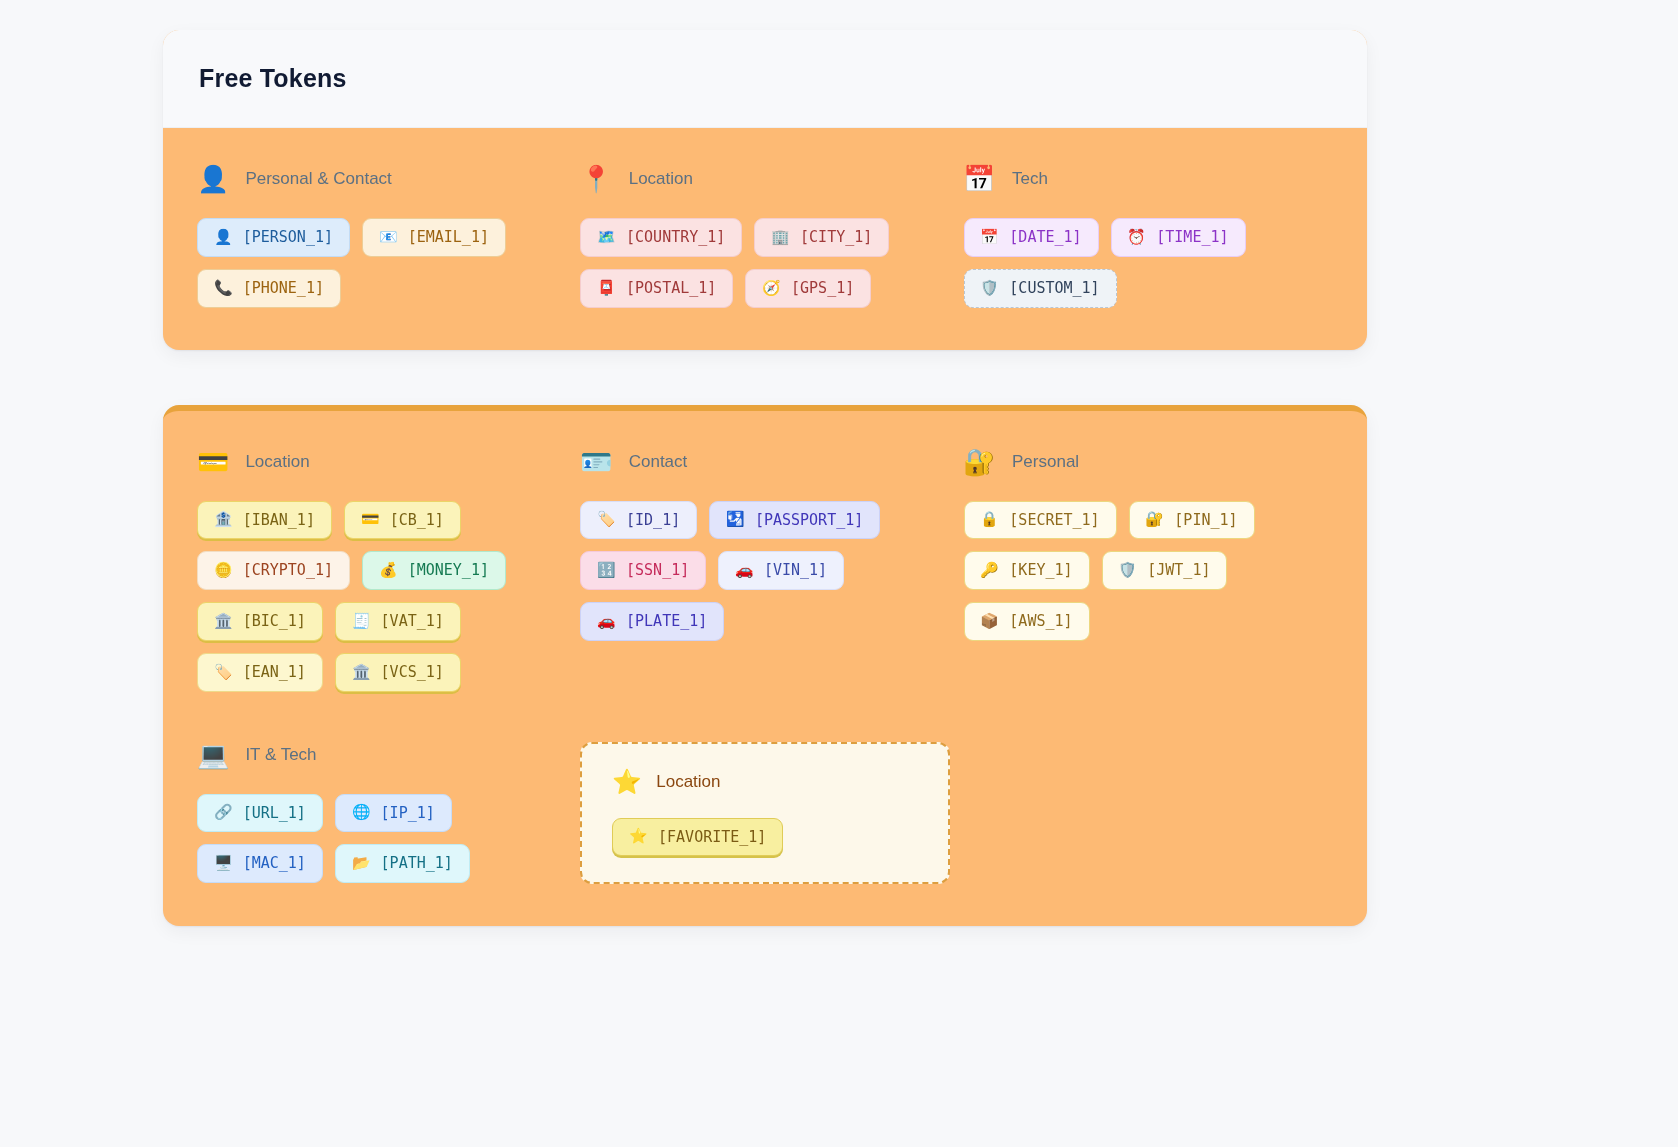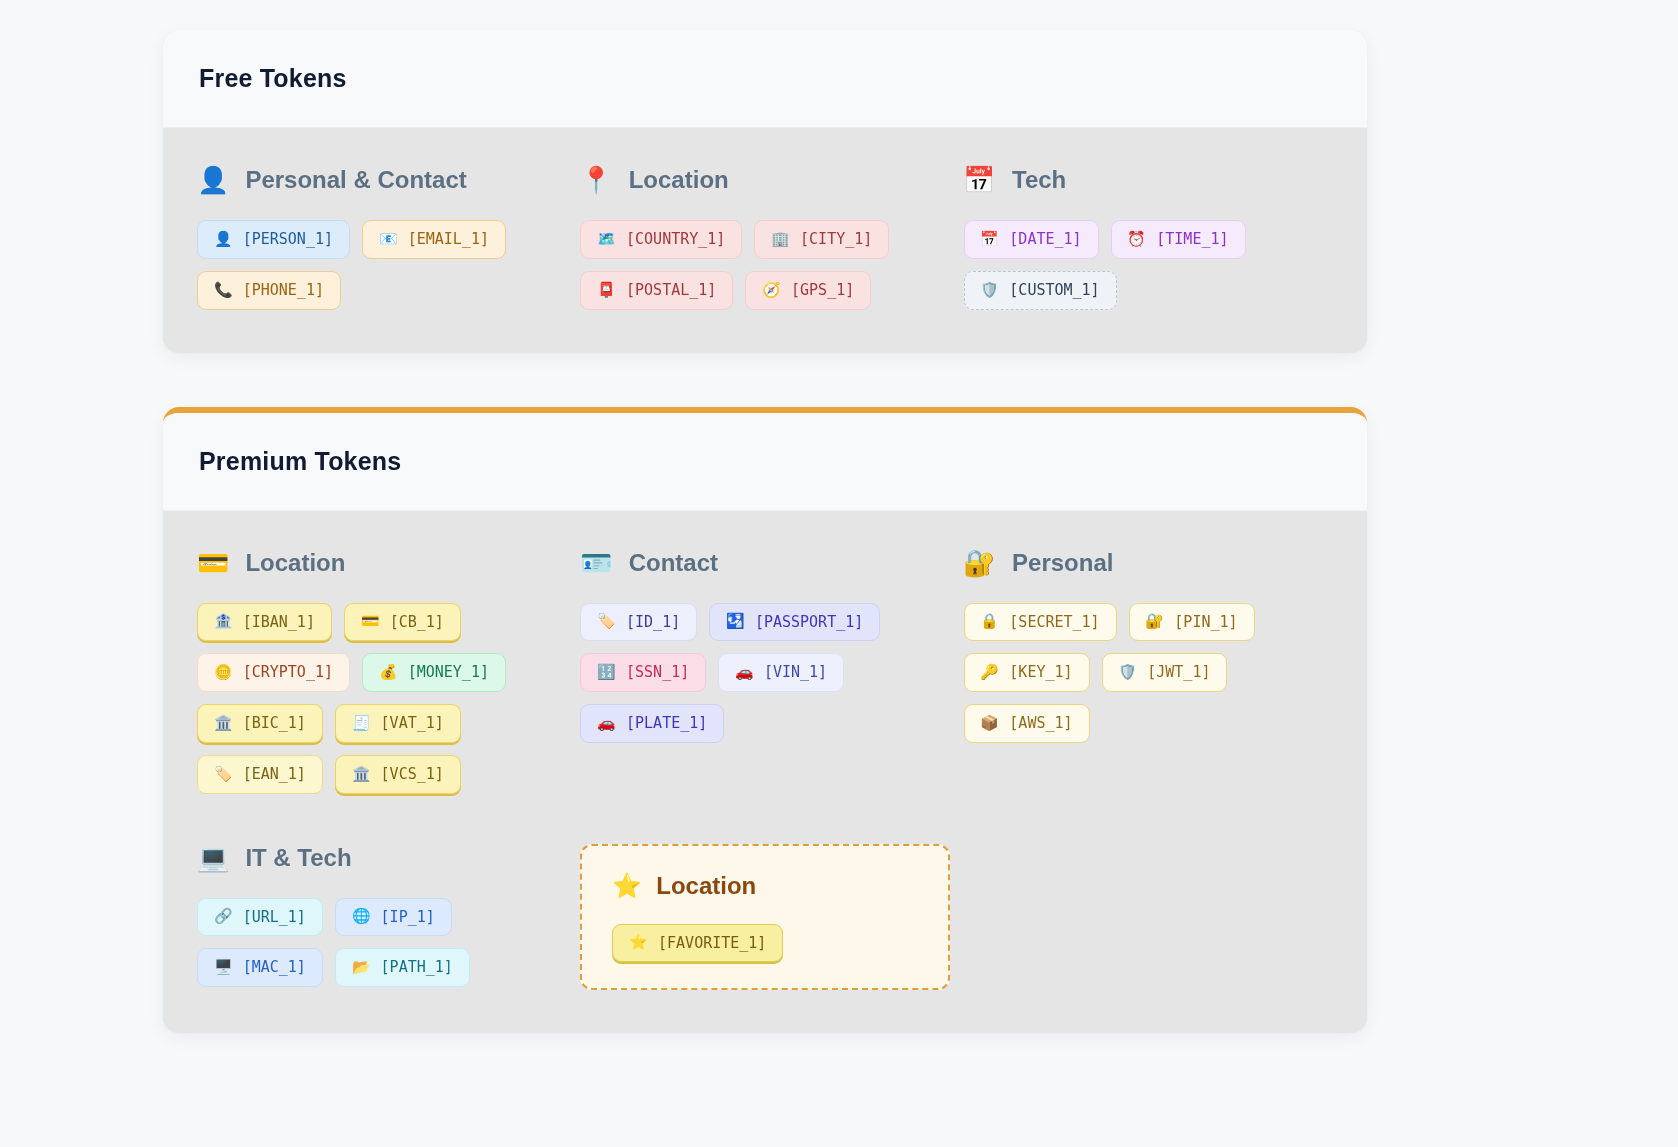--- a/index.html
+++ b/index.html
@@ -8,21 +8,21 @@
 
   .viewport {
     width: 1678px; height: 1147px;
     background: #f7f8fa;
     position: relative;
     overflow: hidden;
   }
   .content { position: absolute; left: 163px; top: 30px; width: 1204px; }
 
   .card {
-    background: #e5e5e5;
+    background: #fdba74;
     border-radius: 16px;
     box-shadow: 0 1px 2px rgba(16,24,40,.06), 0 6px 18px rgba(16,24,40,.05);
     overflow: hidden;
   }
   .premium-card { border-top: 6px solid #e8a33c; margin-top: 55px; }
 
   .card-header {
     background: #f8f9fb;
     border-bottom: 1px solid #edf0f4;
     padding: 34px 36px;
@@ -38,21 +38,21 @@
 
   .token-grid {
     display: grid;
     grid-template-columns: repeat(3, 1fr);
     column-gap: 14px;
     row-gap: 50px;
   }
 
   .category-heading { display: flex; align-items: center; gap: 16px; margin-bottom: 26px; }
   .category-icon { font-size: 26px; line-height: 1; }
-  .category-label { font-size: 24px; font-weight: 700; color: #5b7083; }
+  .category-label { font-size: 17px; font-weight: 400; color: #5b7083; }
 
   .chips { display: flex; flex-wrap: wrap; gap: 12px; }
 
   .chip {
     display: inline-flex; align-items: center; gap: 10px;
     padding: 9px 16px;
     border-radius: 9px;
     border: 1px solid transparent;
     font-family: "DejaVu Sans Mono", monospace;
     font-size: 15px;
@@ -165,23 +165,20 @@
               <div class="chip chip-slate-dashed">
                 <span class="chip-icon">🛡️</span>
                 <span class="chip-label">[CUSTOM_1]</span>
               </div>
             </div>
           </div>
         </div>
     </section>
 
     <section class="card premium-card" id="premium-card" style="border-top-color: rgb(232, 163, 60);">
-      <header class="card-header">
-        <h2 class="card-title">Premium Tokens</h2>
-      </header>
       <div class="card-body token-grid" id="premium-body">
           <div class="category">
             <div class="category-heading">
               <span class="category-icon">💳</span>
               <span class="category-label">Location</span>
             </div>
             <div class="chips">
               <div class="chip chip-gold">
                 <span class="chip-icon">🏦</span>
                 <span class="chip-label">[IBAN_1]</span>

